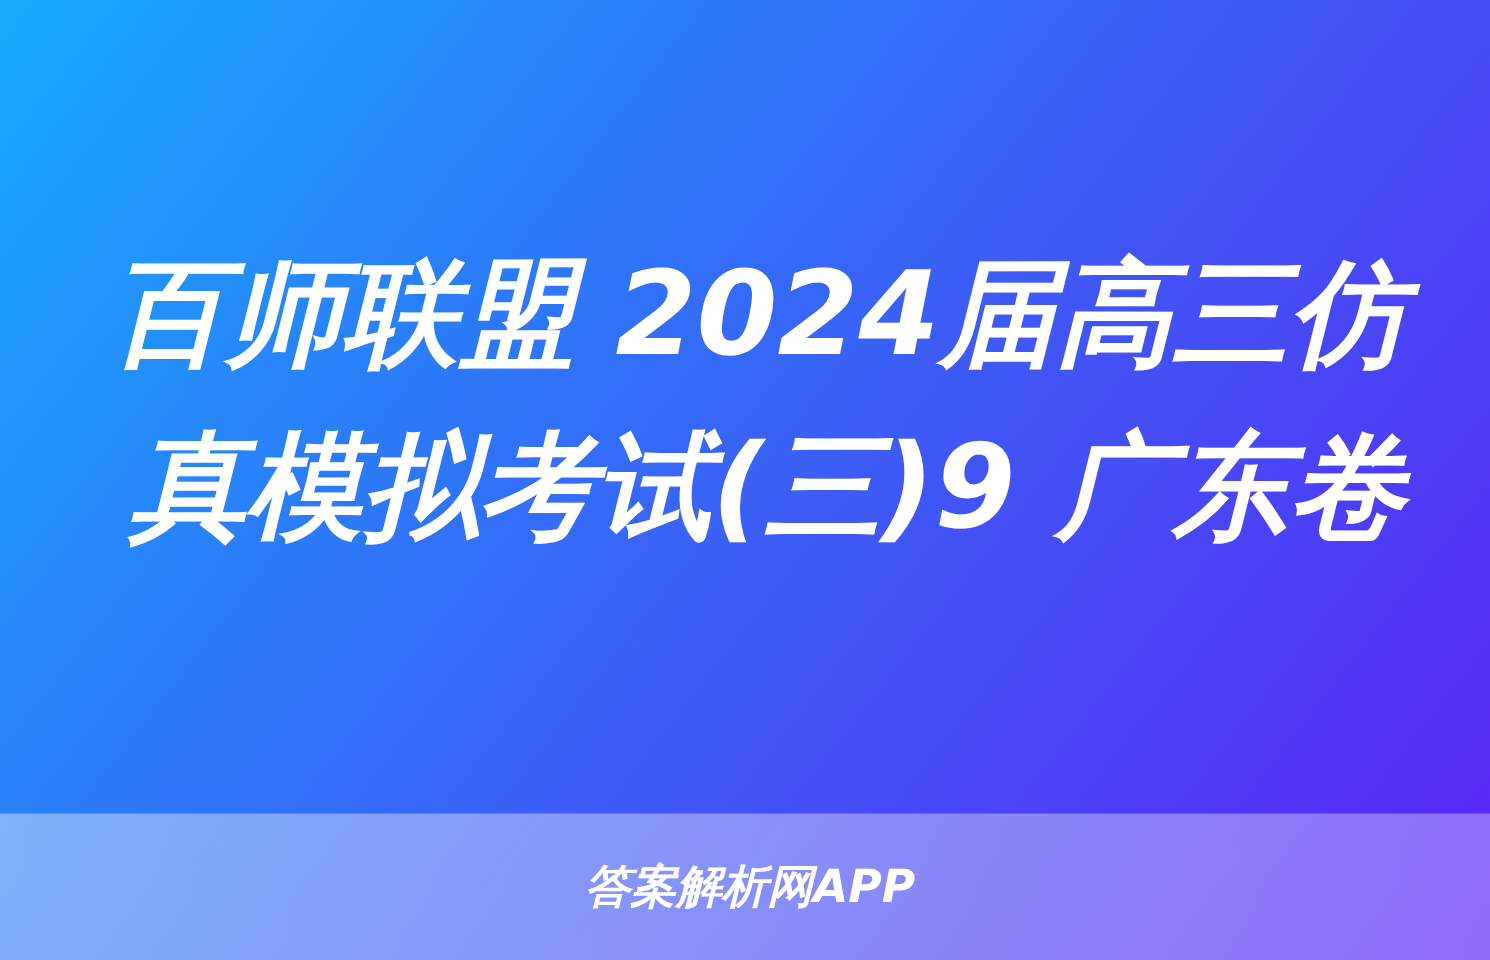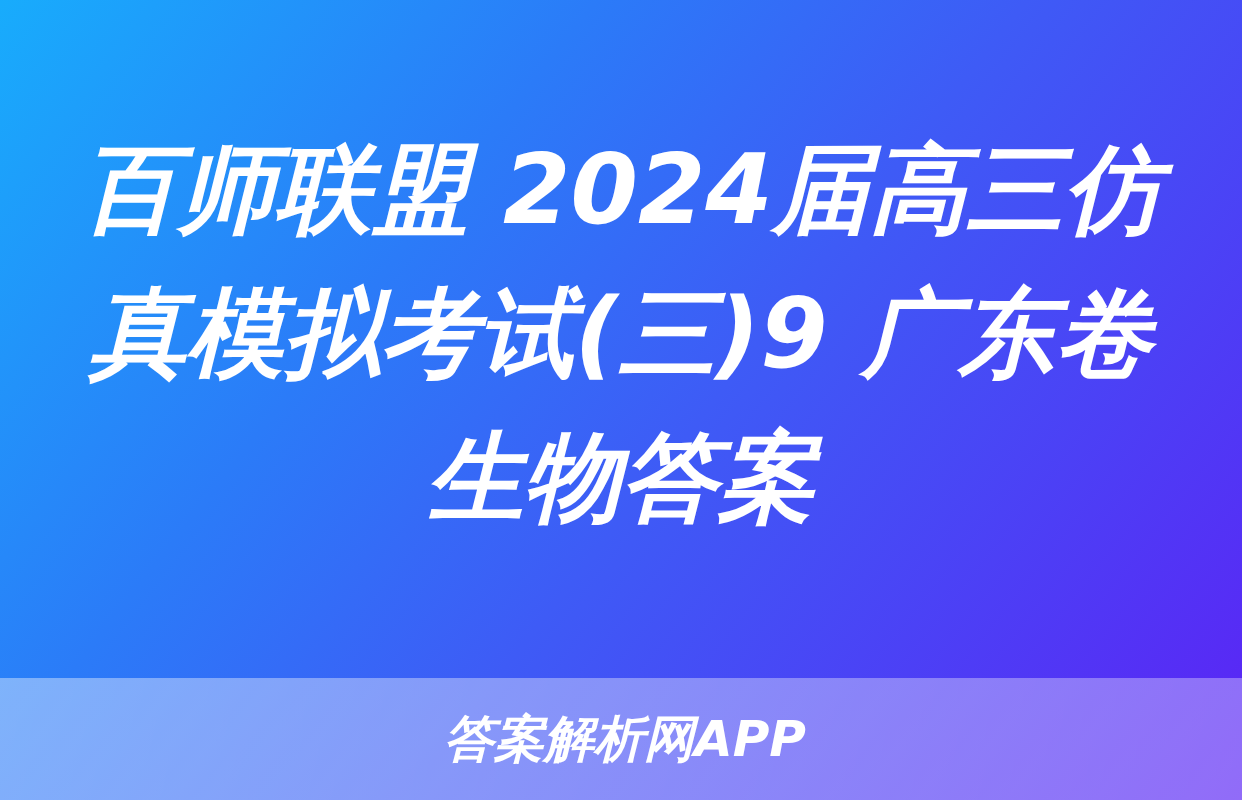--- a/index.html
+++ b/index.html
@@ -33,21 +33,21 @@
     flex-direction: column;
     align-items: center;
     justify-content: center;
     padding-bottom: 10px;
     box-sizing: border-box;
   }
 
   .title-line {
     display: block;
     width: 1100px;
-    text-align: center;
+    text-align: right;
     color: #ffffff;
     font-family: "DejaVu Sans", "Liberation Sans", sans-serif;
     font-weight: 700;
     font-style: italic;
     font-size: 97px;
     line-height: 144px;
     letter-spacing: 0px;
     white-space: nowrap;
     text-rendering: geometricPrecision;
   }
@@ -63,36 +63,35 @@
     display: flex;
     align-items: center;
     justify-content: center;
   }
 
   #watermark-text {
     color: #ffffff;
     font-family: "DejaVu Sans", "Liberation Sans", sans-serif;
     font-weight: 700;
     font-style: italic;
-    font-size: 50px;
+    font-size: 38px;
     line-height: 56px;
     letter-spacing: 0px;
     white-space: nowrap;
     transform: translateX(4px);
     text-align: right;
   }
 </style>
 </head>
 <body>
 
 <div id="poster">
 
   <div id="title-block">
     <span class="title-line">百师联盟 2024届高三仿</span>
     <span class="title-line">真模拟考试(三)9 广东卷</span>
-    <span class="title-line">生物答案</span>
   </div>
 
   <div id="watermark-band">
     <span id="watermark-text">答案解析网APP</span>
   </div>
 
 </div>
 
 </body></html>

